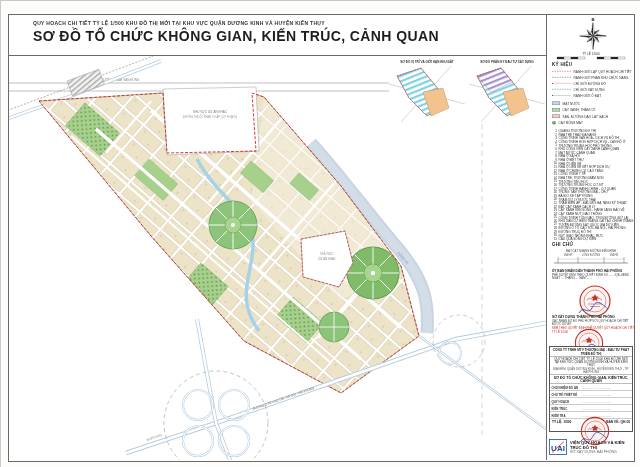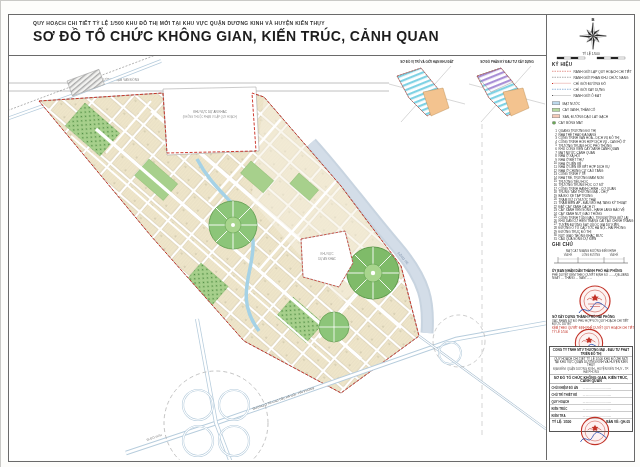--- a/index.html
+++ b/index.html
@@ -560,17 +560,28 @@
       </div>
     </div>
     <svg class="stamp" style="left:28px;top:396px;" width="40" height="40" viewBox="-22 -22 44 44">
       <circle r="15" stroke="#c23227" fill="rgba(220,60,50,.07)" stroke-width="1.2"></circle>
       <circle r="11" stroke="#c23227" fill="none" stroke-width="0.5"></circle>
       <path d="M-8,-1 q2,-3 5,-1 t5,0 t5,1" stroke="#c23227" fill="none" stroke-width="0.6"></path>
       <path d="M0,-7 l1.2,2.4 2.6,.3 -1.9,1.8 .5,2.6 -2.4,-1.3 -2.4,1.3 .5,-2.6 -1.9,-1.8 2.6,-.3 z" fill="#c23227"></path>
       <path d="M-16,12 c5,-9 9,3 13,-5 s7,-7 16,1" stroke="#2b4fb0" fill="none" stroke-width="0.9"></path>
     </svg>
 
+    <div id="logorow">
+      <svg width="18" height="16" viewBox="0 0 18 16" style="flex:none;margin-right:3px;">
+        <rect x="0.5" y="0.5" width="17" height="15" fill="none" stroke="#1b4fa0" stroke-width="0.8"></rect>
+        <text x="9" y="11.5" font-size="8" text-anchor="middle" fill="#1b4fa0" font-weight="bold" font-family="Liberation Sans, sans-serif">UAI</text>
+        <path d="M3,13.5 L15,2.5" stroke="#c23227" stroke-width="0.8"></path>
+      </svg>
+      <div>
+        <div class="lname">VIỆN QUY HOẠCH VÀ KIẾN TRÚC ĐÔ THỊ</div>
+        <div class="lsub">SỞ XÂY DỰNG HẢI PHÒNG</div>
+      </div>
+    </div>
   </div>
 
   <div class="frame"></div>
   <div class="vdiv"></div>
 </div>
 
 </body></html>

